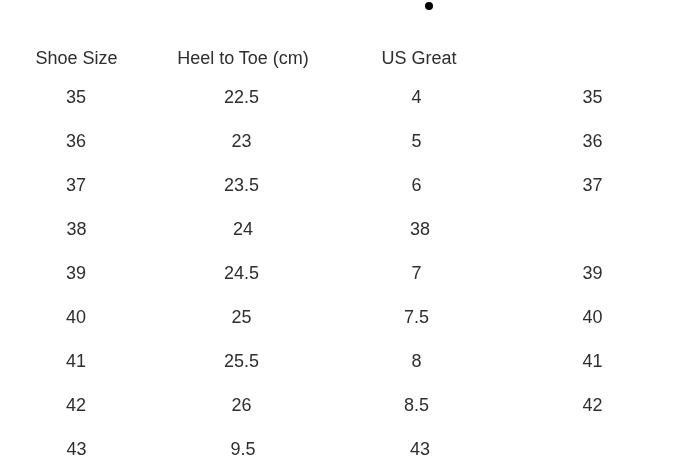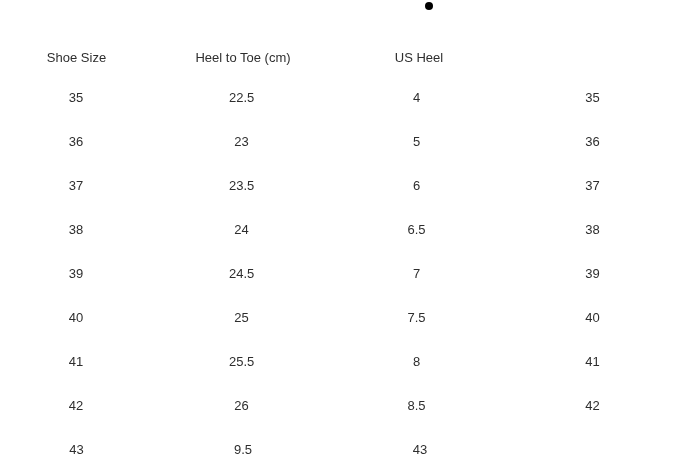--- a/index.html
+++ b/index.html
@@ -43,21 +43,21 @@
     border-spacing: 0;
   }
   #size-table .row {
     display: flex;
     width: 679px;
   }
   #size-table .cell {
     box-sizing: border-box;
     text-align: center;
     color: #2e2e2e;
-    font-size: 13px;
+    font-size: 18px;
     line-height: 1;
     display: flex;
     align-items: center;
     justify-content: center;
     background: #ffffff;
   }
   
   .cell.c0 { width: 153px; margin-right: 4px; }
   .cell.c1 { width: 172px; margin-right: 4px; }
   .cell.c2 { width: 172px; margin-right: 4px; }
@@ -85,21 +85,21 @@
 
 <div id="page">
 
   <div id="bullet-dot"></div>
 
   <div id="size-table">
 
     <div class="row header">
       <div class="cell c0">Shoe Size</div>
       <div class="cell c1">Heel to Toe (cm)</div>
-      <div class="cell c2">US Heel</div>
+      <div class="cell c2">US Great</div>
     </div>
 
     <div class="row data plain">
       <div class="cell c0">35</div>
       <div class="cell c1">22.5</div>
       <div class="cell c2">4</div>
       <div class="cell c3">35</div>
     </div>
 
     <div class="row data shaded">
@@ -112,21 +112,20 @@
     <div class="row data plain">
       <div class="cell c0">37</div>
       <div class="cell c1">23.5</div>
       <div class="cell c2">6</div>
       <div class="cell c3">37</div>
     </div>
 
     <div class="row data shaded">
       <div class="cell c0">38</div>
       <div class="cell c1">24</div>
-      <div class="cell c2">6.5</div>
       <div class="cell c3">38</div>
     </div>
 
     <div class="row data plain">
       <div class="cell c0">39</div>
       <div class="cell c1">24.5</div>
       <div class="cell c2">7</div>
       <div class="cell c3">39</div>
     </div>
 

